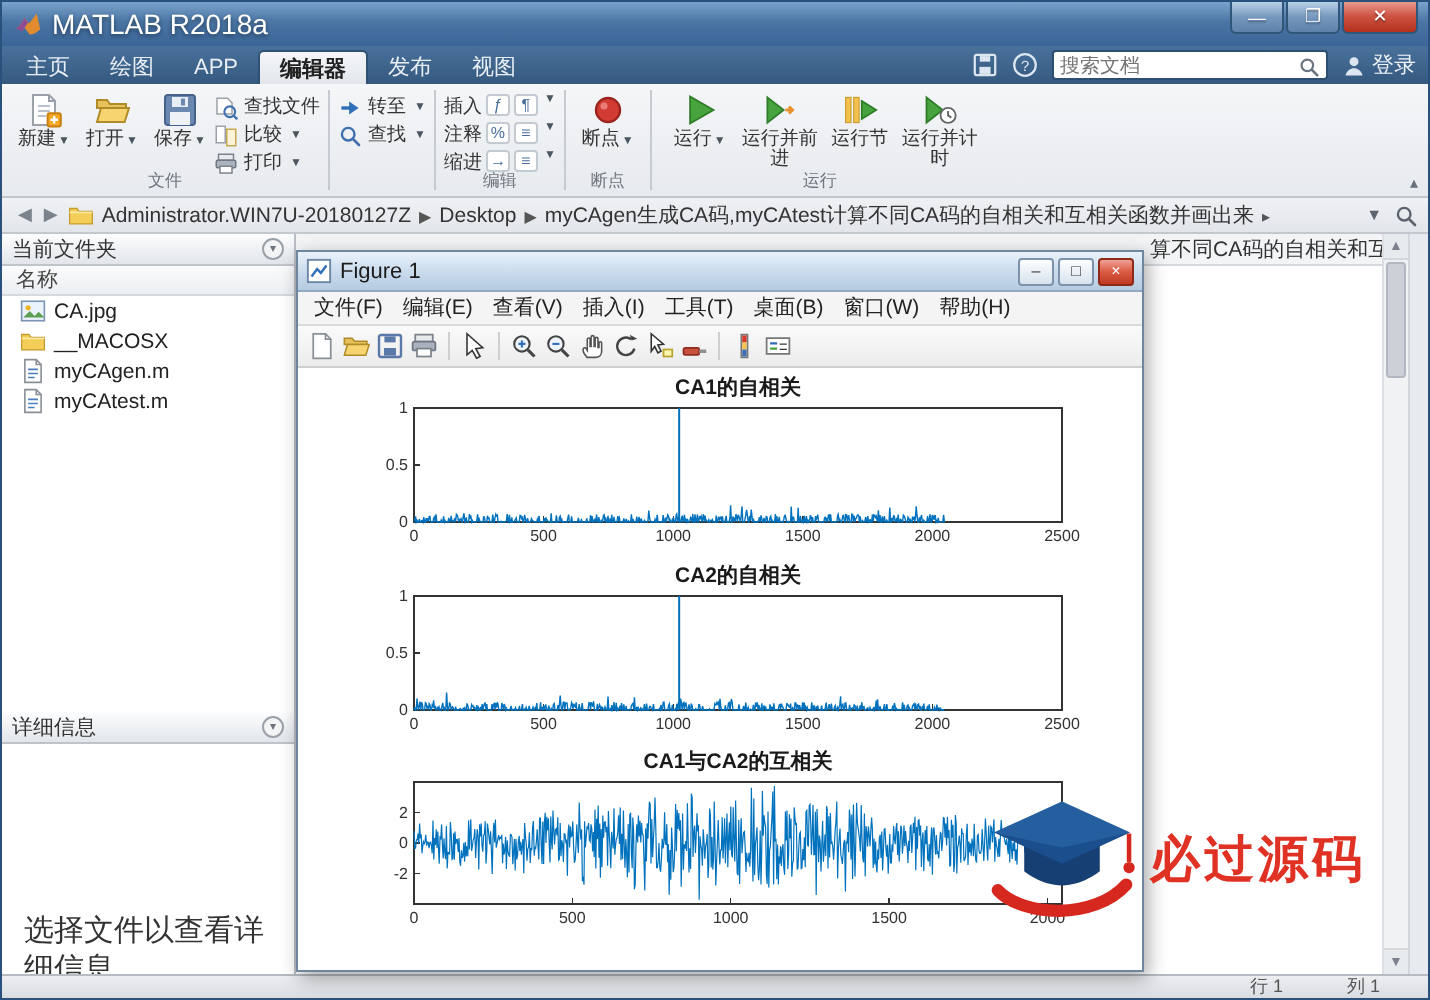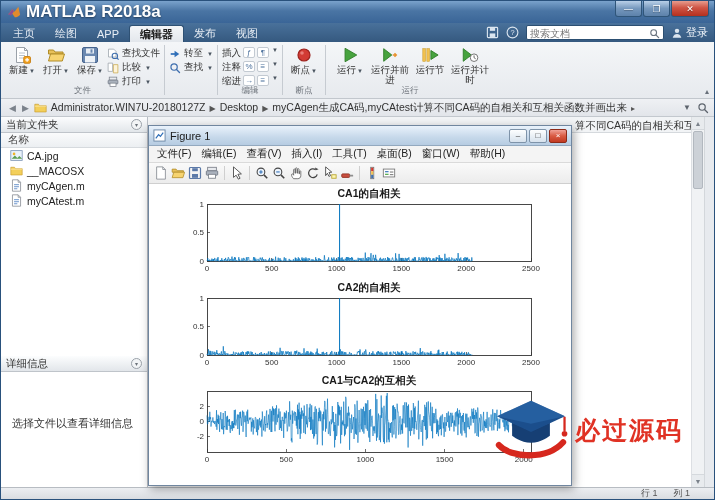--- a/index.html
+++ b/index.html
@@ -4,21 +4,21 @@
 <style>
 *{margin:0;padding:0;box-sizing:border-box;}
 html,body{width:715px;height:500px;}
 body{font-family:"Liberation Sans","DejaVu Sans",sans-serif;background:#9db6cf;}
 .stage{position:relative;width:715px;height:500px;background:#dfe3e8;border:1px solid #29517c;overflow:hidden;}
 [data-icon] svg{width:100%;height:100%;display:block;}
 
 
 .titlebar{position:absolute;left:0;top:0;right:0;height:22px;background:linear-gradient(#7aa2cc,#4a75a4 45%,#3a6597);display:flex;align-items:center;padding:0 6px;color:#fff;}
 .t-icon{width:14px;height:14px;margin-right:5px;}
-.t-title{font-size:17px;text-shadow:0 1px 2px rgba(0,0,0,.45);font-weight:bold;}
+.t-title{font-size:14px;text-shadow:0 1px 2px rgba(0,0,0,.45);}
 .win-controls{position:absolute;right:5px;top:0;display:flex;}
 .win-btn{width:27px;height:16px;display:flex;align-items:center;justify-content:center;font-size:9px;color:#fff;background:linear-gradient(#b9d0e8,#7698bd 50%,#5d82ab);border:1px solid #2f5579;border-top:none;border-radius:0 0 3px 3px;margin-left:1px;text-shadow:0 1px 1px rgba(0,0,0,.4);}
 .win-btn.close{width:38px;background:linear-gradient(#e79c8e,#cf5545 45%,#b5301e);}
 
 
 .tabrow{position:absolute;left:0;top:22px;right:0;height:19px;background:linear-gradient(#49719b,#35597f);display:flex;align-items:flex-end;padding-left:2px;}
 .ts-tab{height:17px;padding:0 10px;font-size:11px;color:#e8eef5;display:flex;align-items:center;}
 .ts-tab.sel{background:linear-gradient(#f4f6f8,#e3e7ec);color:#222;border-radius:3px 3px 0 0;border:1px solid #2e5174;border-bottom:none;font-weight:bold;}
 .tr-right{position:absolute;right:6px;top:2px;display:flex;align-items:center;gap:7px;height:15px;}
 .qa-icon{width:13px;height:13px;color:#dce6f0;display:inline-block;}
@@ -55,32 +55,32 @@
 
 
 .body{position:absolute;left:0;top:116px;right:0;bottom:12px;background:#fff;}
 .sidebar{position:absolute;left:0;top:0;width:147px;bottom:0;background:#fff;border-right:1px solid #b9bec5;}
 .panel-head{height:16px;background:linear-gradient(#fcfdfe,#e2e6ea);border-bottom:1px solid #bfc4ca;display:flex;align-items:center;padding:0 5px;font-size:10.5px;color:#333;}
 .ph-gear{margin-left:auto;width:11px;height:11px;border-radius:50%;border:1px solid #9aa1a9;color:#6c737b;font-size:6px;display:flex;align-items:center;justify-content:center;background:#f2f4f6;}
 .col-head{height:15px;background:linear-gradient(#fafbfc,#eceff2);border-bottom:1px solid #d6dade;display:flex;align-items:center;padding:0 7px;font-size:10.5px;color:#444;}
 .file-row{display:flex;align-items:center;gap:4px;height:15px;padding-left:9px;font-size:10.5px;color:#222;}
 .f-icon{width:13px;height:13px;flex:none;}
 .details{position:absolute;left:0;right:0;top:239px;bottom:0;background:#fff;}
-.details-body{padding:44px 8px 0 11px;font-size:11px;color:#333;}
+.details-body{padding:44px 8px 0 11px;font-size:15px;color:#333;margin-top:40px;}
 
 .main{position:absolute;left:147px;top:0;right:0;bottom:0;background:#fff;}
 .editor-strip{position:absolute;left:0;top:0;right:23px;height:16px;background:#f2f4f6;border-bottom:1px solid #d5d9dd;font-size:10.5px;color:#333;line-height:16px;padding-left:427px;white-space:nowrap;overflow:hidden;}
 .vscroll{position:absolute;right:10px;top:0;width:13px;bottom:0;background:#f0f2f4;border-left:1px solid #dcdfe3;}
 .vs-arrow{height:13px;display:flex;align-items:center;justify-content:center;font-size:7px;color:#7b828b;background:#e8ebee;border-bottom:1px solid #d5d9dd;}
 .vs-arrow.bottom{position:absolute;bottom:0;left:0;right:0;border-top:1px solid #d5d9dd;border-bottom:none;}
 .vs-thumb{margin:1px;height:58px;background:#ccd1d7;border:1px solid #b2b8bf;border-radius:2px;}
 .edge{position:absolute;right:0;top:0;width:10px;bottom:0;background:#e7eaee;border-left:1px solid #d3d7db;}
 
 
-.statusbar{position:absolute;left:0;bottom:0;right:0;height:12px;background:linear-gradient(#eceef1,#d9dce1);border-top:1px solid #b7bcc2;display:flex;align-items:center;justify-content:flex-end;gap:16px;padding-right:24px;font-size:9px;color:#555;}
+.statusbar{position:absolute;left:0;bottom:0;right:0;height:12px;background:linear-gradient(#eceef1,#d9dce1);border-top:1px solid #b7bcc2;display:flex;align-items:center;justify-content:flex-end;gap:32px;padding-right:24px;font-size:9px;color:#555;}
 
 
 .figwin{position:absolute;left:147px;top:124px;width:424px;height:361px;background:#eceff2;border:1px solid #70869f;box-shadow:2px 3px 9px rgba(0,0,0,.35);z-index:20;}
 .f-title{height:20px;background:linear-gradient(#e9f2fb,#c6d8ea 60%,#b6cce2);display:flex;align-items:center;padding:0 4px;border-bottom:1px solid #93a9bf;}
 .f-ic{width:13px;height:13px;margin-right:4px;flex:none;}
 .f-text{font-size:11px;color:#1c1c1c;}
 .f-ctrls{margin-left:auto;display:flex;gap:2px;}
 .f-btn{width:18px;height:14px;border:1px solid #7e93a9;border-radius:2px;background:linear-gradient(#fdfefe,#d7e2ed);font-size:8px;color:#333;display:flex;align-items:center;justify-content:center;}
 .f-btn.close{background:linear-gradient(#f0a196,#d95a42 50%,#c13a22);color:#fff;border-color:#8d2a18;}
 .f-menu{height:17px;background:#f4f4f4;border-bottom:1px solid #dadada;display:flex;align-items:center;padding:0 3px;}

